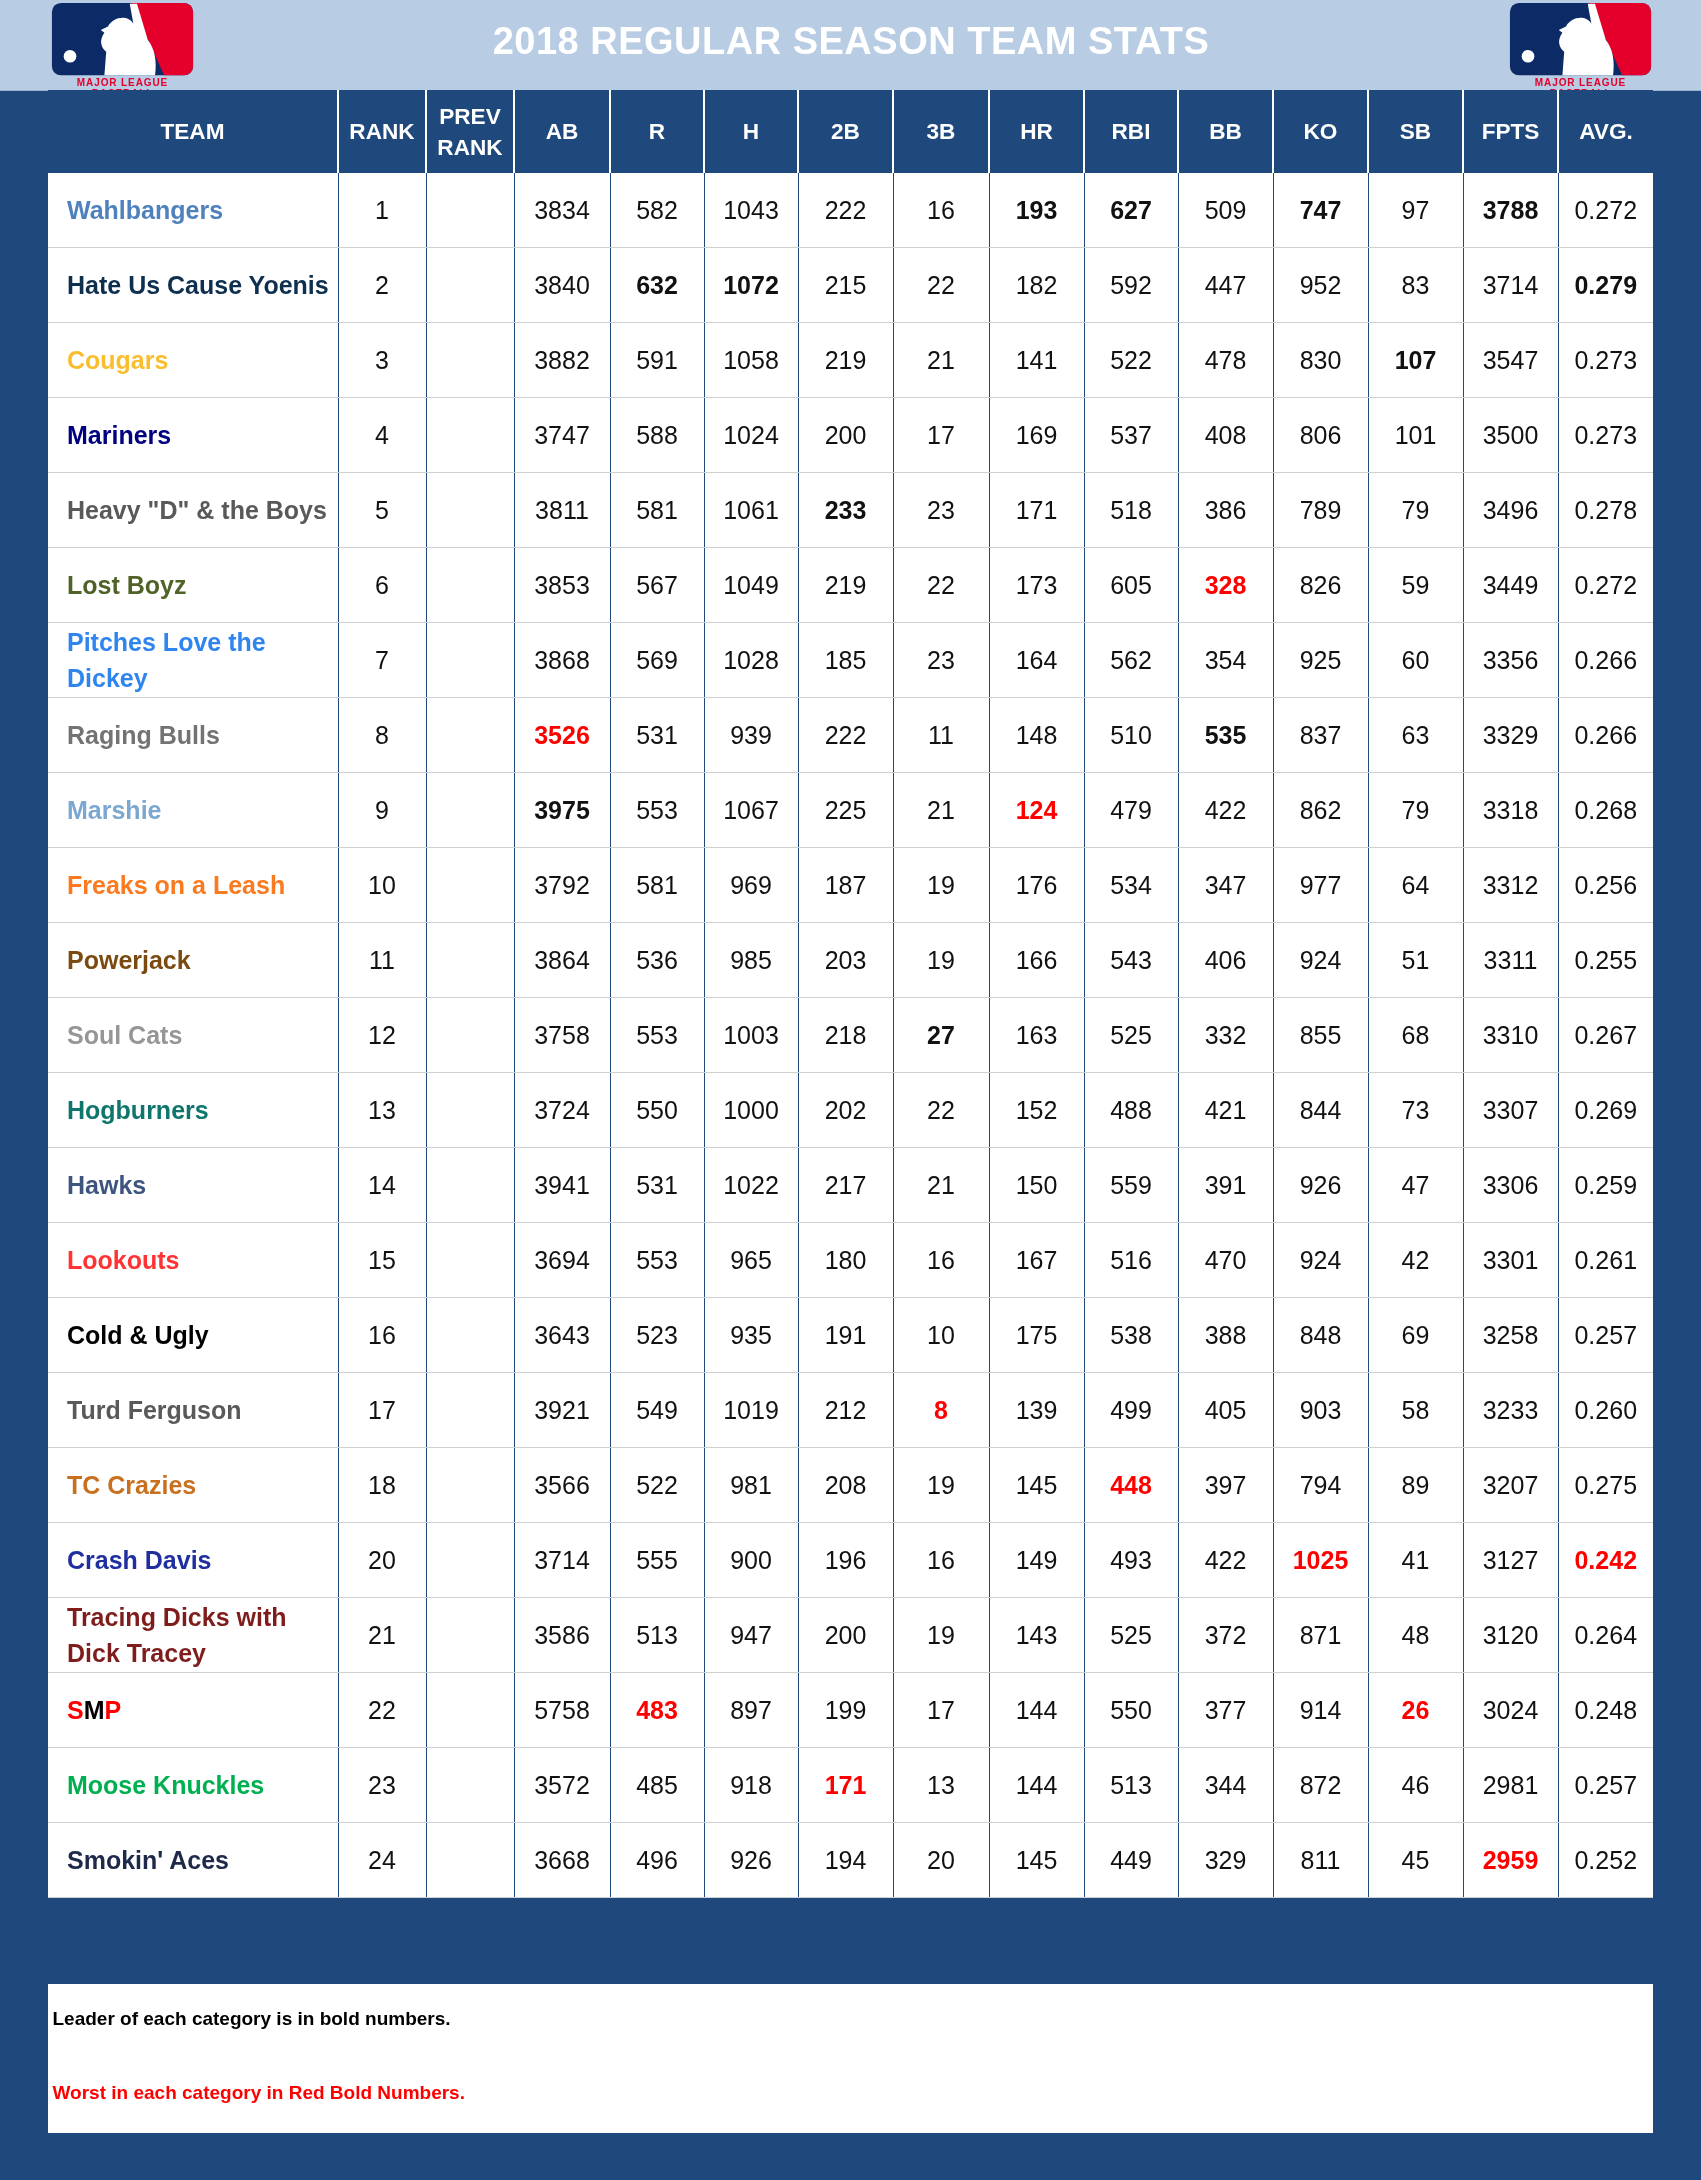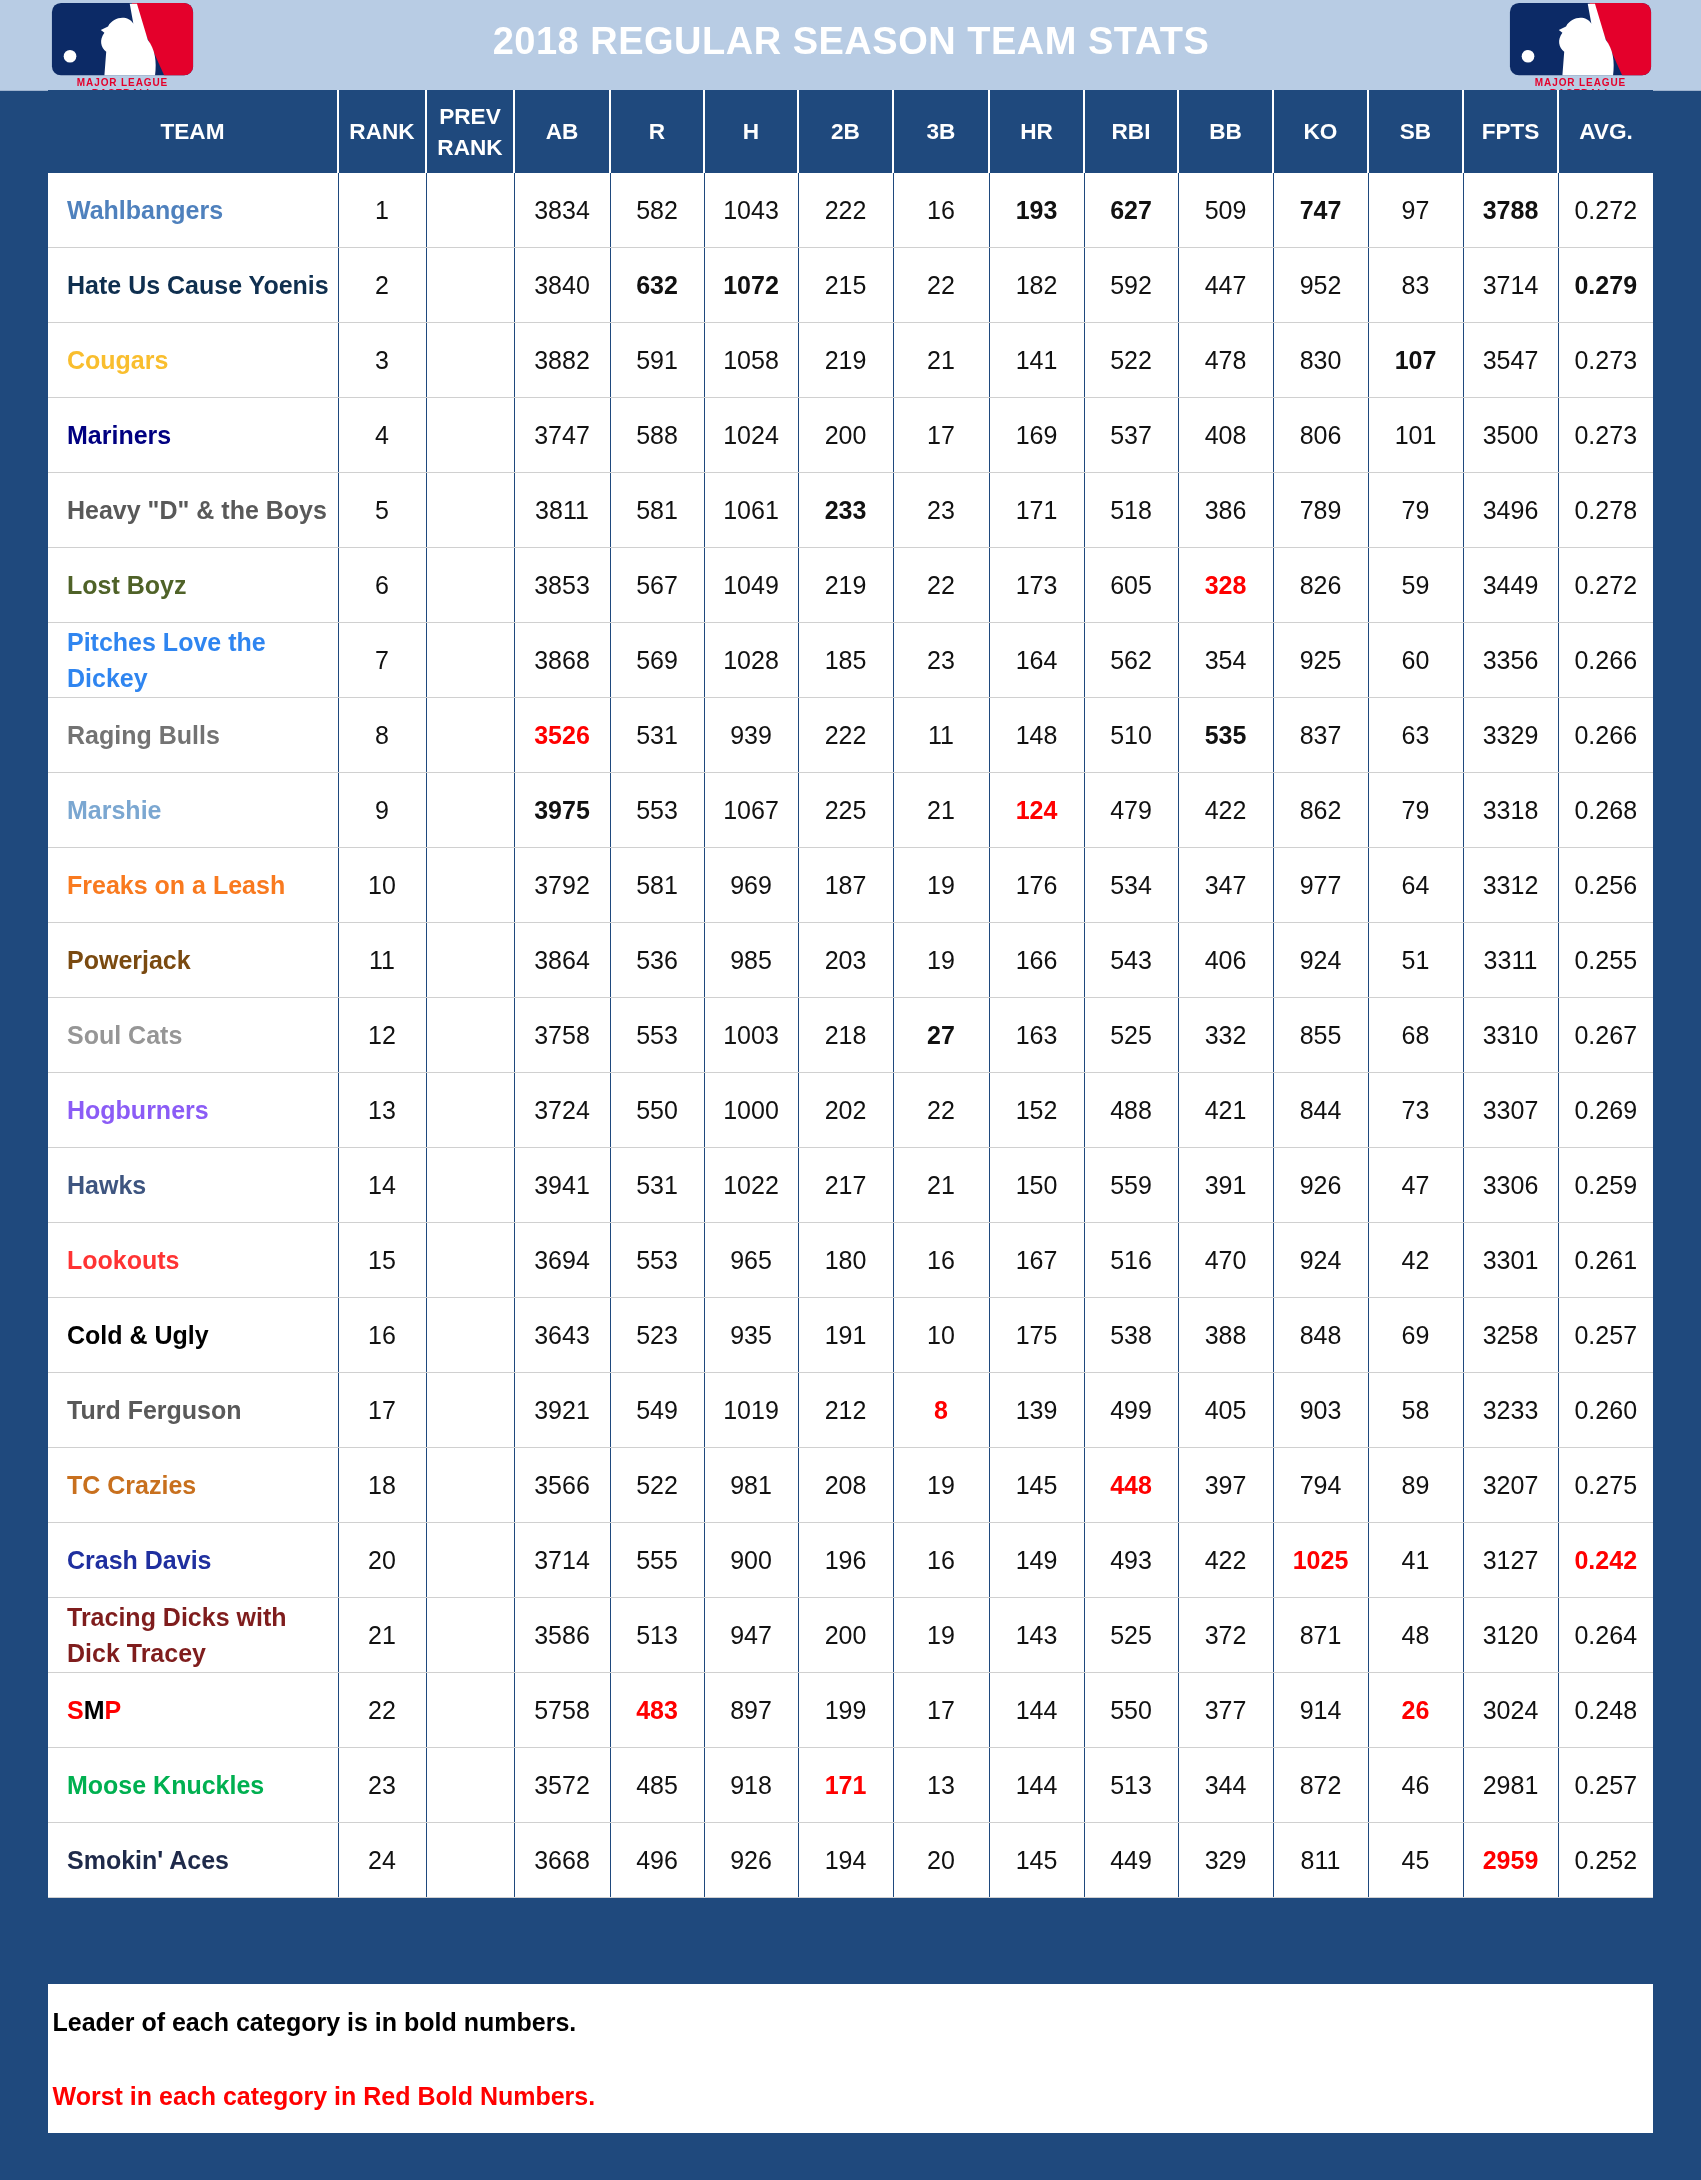--- a/index.html
+++ b/index.html
@@ -43,21 +43,21 @@
     text-align:left; padding-left:19px; font-weight:bold; font-size:25px;
     border-left:none; line-height:36px;
   }
   td.bold { font-weight:bold;margin-top:46px; }
   td.worst { font-weight:bold; color:#ff0000; }
   .notes {
     position:absolute; left:48px; top:1984px; width:1605px; height:149px;
     background:#ffffff;
   }
   .note {
-    position:absolute; left:4.5px; font-weight:bold; font-size:25px;
+    position:absolute; left:4.5px; font-weight:bold; font-size:19px;
   }
   .note-1 { top:23.5px; color:#000000; }
   .note-2 { top:98px; color:#ff0000; }
 </style>
 </head>
 <body>
 
 <div class="banner">
   <div class="logo logo-left">
     <svg width="145" height="76" viewBox="0 0 160 84">
@@ -316,21 +316,21 @@
         <td class="bold">27</td>
         <td>163</td>
         <td>525</td>
         <td>332</td>
         <td>855</td>
         <td>68</td>
         <td>3310</td>
         <td>0.267</td>
       </tr>
       <tr>
-        <td class="team" style="color: #8b5cf6;">Hogburners</td>
+        <td class="team" style="color: #0f766e;">Hogburners</td>
         <td>13</td>
         <td></td>
         <td>3724</td>
         <td>550</td>
         <td>1000</td>
         <td>202</td>
         <td>22</td>
         <td>152</td>
         <td>488</td>
         <td>421</td>

